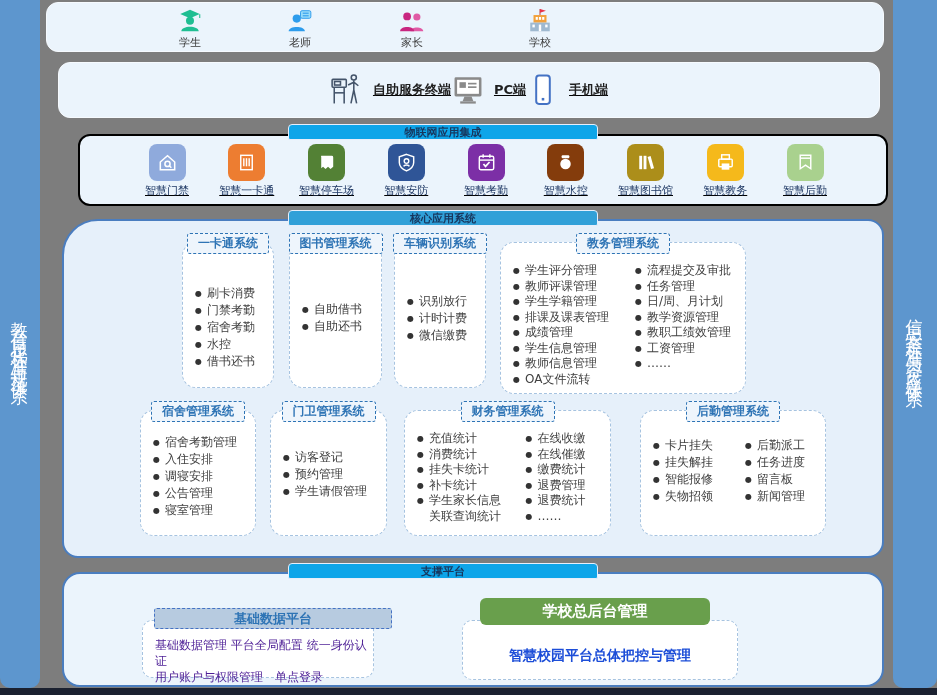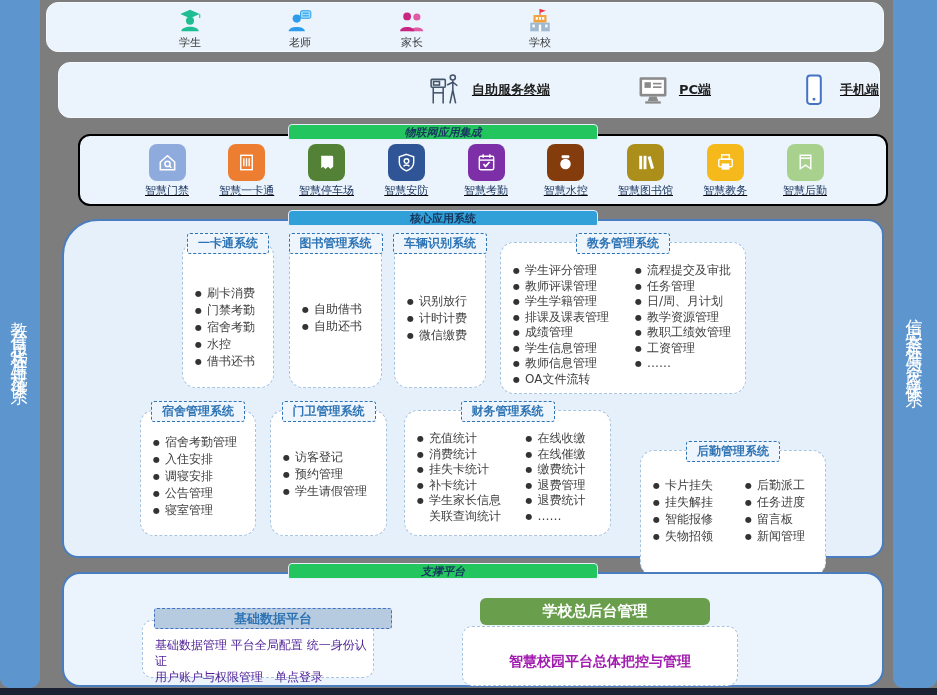--- a/index.html
+++ b/index.html
@@ -28,30 +28,30 @@
   #iot-panel    { left:78px; top:134px; width:810px; height:72px; border-radius:12px; border:2px solid #000000; }
   #core-panel   { left:62px; top:219px; width:822px; height:339px; border-radius:36px 16px 16px 16px; border:2px solid #4a7dbf; background:#e6f0fa; }
   #support-panel{ left:62px; top:572px; width:822px; height:115px; border-radius:18px; border:2px solid #4a7dbf; }
 
   .section-bar {
     position:absolute; left:288px; width:310px; height:16px; z-index:5;
     display:flex; align-items:center; justify-content:center;
     font-size:11px; font-weight:bold; color:#17375e;
     border-radius:4px 4px 2px 2px; border:1px solid #e6eefb;
   }
-  .bar-slate { background:#22c55e;font-style:italic; }
+  .bar-slate { background:#0ea5e9; }
   .bar-blue  { background:#31a0d8; }
 
   
   .user-item { position:absolute; top:5px; width:66px; text-align:center; }
   .user-item svg { width:26px; height:26px; display:block; margin:0 auto; }
   .user-item .lbl { font-size:11px; color:#3a3a3a; margin-top:1px; white-space:nowrap; }
 
   
-  #devices-row { display:flex; height:100%; align-items:center; justify-content:flex-end; gap:86px; }
+  #devices-row { display:flex; height:100%; align-items:center; justify-content:center; }
   .device-item { display:flex; align-items:center; gap:9px; }
   .device-item svg { width:34px; height:34px; }
   .device-item .lbl { font-size:13px; font-weight:bold; color:#1f1f1f; white-space:nowrap; }
 
   
   #iot-row { display:flex; justify-content:space-between; padding:8px 42px 0 48px; }
   .iot-item { width:78px; text-align:center; }
   .iot-tile { width:37px; height:37px; border-radius:8px; margin:0 auto; display:flex; align-items:center; justify-content:center; }
   .iot-tile svg { width:23px; height:23px; }
   .iot-item .lbl { font-size:11px; color:#1f3864; margin-top:2px; white-space:nowrap; }
@@ -84,21 +84,21 @@
   #box-academic .cols { margin-top:20px; }
   #box-academic li { line-height:15.5px; }
   #box-dorm     { left:76px;  top:189px; width:116px; height:126px; }
   #box-dorm ul { margin-top:23px; }
   #box-dorm li { line-height:16px; }
   #box-gate     { left:206px; top:189px; width:117px; height:126px; }
   #box-gate ul { margin-top:38px; }
   #box-finance  { left:340px; top:189px; width:207px; height:126px; }
   #box-finance .cols { margin-top:20px; }
   #box-finance li { line-height:15.5px; }
-  #box-logistics{ left:576px; top:189px; width:186px; height:126px;margin-top:40px; }
+  #box-logistics{ left:576px; top:189px; width:186px; height:126px; }
   #box-logistics .cols { margin-top:26px; }
 
   
   #base-title {
     position:absolute; left:90px; top:34px; width:238px; height:21px; z-index:3;
     background:#b7cbe0; border:1px dashed #4472c4; border-radius:3px;
     display:flex; align-items:center; justify-content:center;
     color:#2e74b5; font-size:13px; font-weight:bold;
   }
   #base-box {
@@ -106,24 +106,24 @@
     background:#ffffff; border:1px dashed #a6c3e0; border-radius:10px;
     padding:16px 0 0 12px; font-size:12px; color:#4c1d95; line-height:16px;
   }
   #admin-title {
     position:absolute; left:416px; top:24px; width:230px; height:27px; z-index:3;
     background:#699f4c; border-radius:6px;
     display:flex; align-items:center; justify-content:center;
     color:#ffffff; font-size:15px; font-weight:bold;
   }
   #admin-box {
-    position:absolute; left:398px; top:52px; width:276px; height:60px; z-index:2;
+    position:absolute; left:398px; top:46px; width:276px; height:60px; z-index:2;
     background:#ffffff; border:1px dashed #a6c3e0; border-radius:10px;
     display:flex; align-items:flex-end; justify-content:center;
-    padding-bottom:14px; font-size:14px; font-weight:bold; color:#a21caf;
+    padding-bottom:14px; font-size:14px; font-weight:bold; color:#1d4ed8;
   }
 </style>
 </head>
 <body>
 
 <div class="side-bar" id="left-bar">
   <div class="vtext">教育信息化标准与规范体系</div>
 </div>
 <div class="side-bar" id="right-bar">
   <div class="vtext">信息安全标准与容灾应急体系</div>

